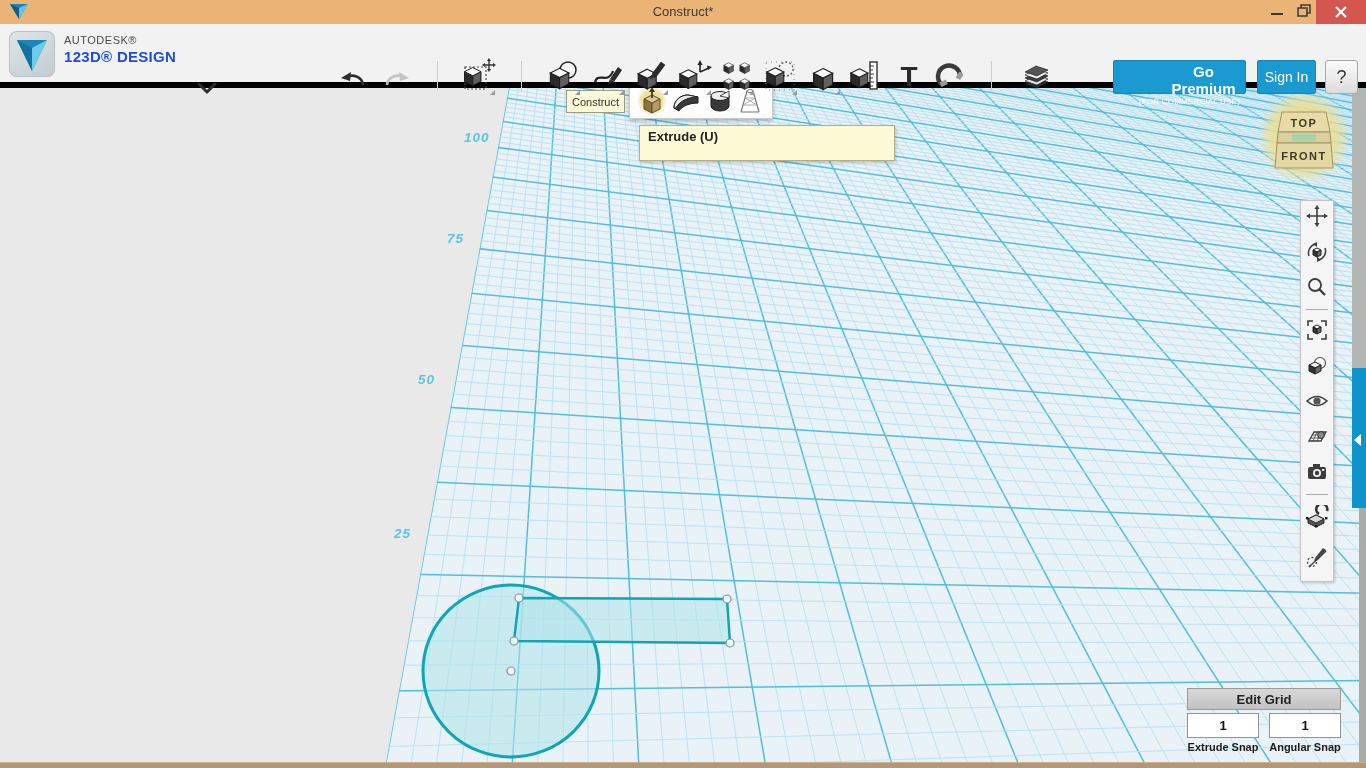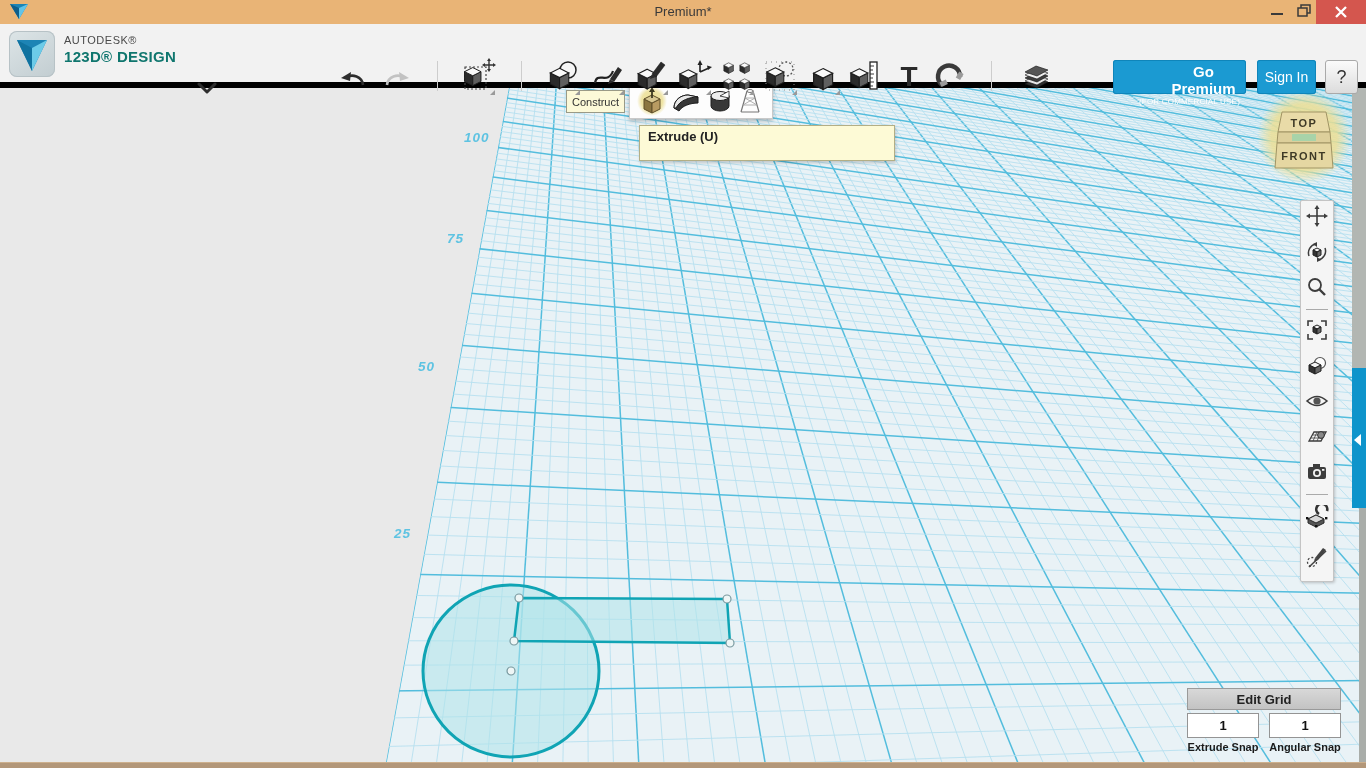--- a/index.html
+++ b/index.html
@@ -14,21 +14,21 @@
   #btn-min .bar{position:absolute;left:7px;top:13px;width:12px;height:2px;background:#3a3a3a;}
   #btn-restore{left:1292px;top:0;width:26px;height:24px;}
   #btn-close{left:1316px;top:0;width:50px;height:24px;background:#d4564e;display:flex;align-items:center;justify-content:center;}
 
   
   #toolbar{left:0;top:24px;width:1366px;height:58px;background:#f2f2f2;border-bottom:6px solid #000000;z-index:25;}
   #logo-tile{left:9px;top:7px;width:46px;height:46px;border-radius:8px;
              background:linear-gradient(145deg,#dde5e7,#c2cdd1);box-shadow:inset 0 0 0 1px #b7c2c6;}
   #brand{left:64px;top:10px;line-height:1.25;}
   #brand .l1{font-size:11px;color:#4a4a4a;letter-spacing:.5px;}
-  #brand .l2{font-size:15px;font-weight:bold;color:#0f766e;letter-spacing:.3px;}
+  #brand .l2{font-size:15px;font-weight:bold;color:#1d4ed8;letter-spacing:.3px;}
   .vsep{top:37px;width:1px;height:30px;background:#cdcdcd;}
   .tool{top:34px;width:36px;height:38px;cursor:pointer;}
   .tool .dd{position:absolute;right:1px;bottom:1px;width:0;height:0;
             border-bottom:5px solid #9a9a9a;border-left:5px solid transparent;}
   #btn-premium{left:1113px;top:36px;width:133px;height:34px;background:#1b9ad2;border-radius:3px;
                color:#fff;text-align:center;box-shadow:inset 0 0 0 1px #0f85ba;}
   #btn-premium .big{font-size:15px;font-weight:bold;margin-top:3px;padding-left:48px;}
   #btn-premium .small{font-size:8px;margin-top:0px;letter-spacing:.2px;padding-left:20px;}
   #btn-signin{left:1257px;top:36px;width:59px;height:34px;background:#1b9ad2;border-radius:3px;color:#fff;
               font-size:14px;font-weight:normal;display:flex;align-items:center;justify-content:center;
@@ -364,32 +364,32 @@
         <circle cx="727" cy="599" r="4"></circle>
         <circle cx="730" cy="643" r="4"></circle>
       <circle cx="514" cy="641" r="4"></circle>
         <circle cx="511" cy="671" r="4"></circle>
     </g>
   </g>
 </svg>
 
 <span class="abs axis-label" style="left:464px;top:130px;">100</span>
 <span class="abs axis-label" style="left:447px;top:231px;">75</span>
-<span class="abs axis-label" style="left:418px;top:359px;font-style:italic;">50</span>
+<span class="abs axis-label" style="left:418px;top:372px;font-style:italic;">50</span>
 <span class="abs axis-label" style="left:394px;top:526px;">25</span>
 
 <div id="ground-strip" class="abs"></div>
 
 <div id="titlebar" class="abs">
   <svg class="abs" style="left:10px;top:4px;" width="18" height="16">
     <polygon points="0,0 18,0 9,15" fill="#1d84b5"></polygon>
     <polygon points="9,4 18,0 9,15" fill="#62c4e8"></polygon>
     <polygon points="0,0 9,4 9,15" fill="#0f5e8a"></polygon>
   </svg>
-  <div id="title-text" class="abs">Premium*</div>
+  <div id="title-text" class="abs">Construct*</div>
   <div id="btn-min" class="abs">
       <div class="bar"></div>
     </div>
   <div id="btn-restore" class="abs">
     <svg width="26" height="24">
       <rect x="9" y="5" width="9" height="8" fill="none" stroke="#3a3a3a" stroke-width="1.5"></rect>
       <rect x="6" y="8" width="9" height="8" fill="#e9b476" stroke="#3a3a3a" stroke-width="1.5"></rect>
     </svg>
   </div>
   <div id="btn-close" class="abs">

